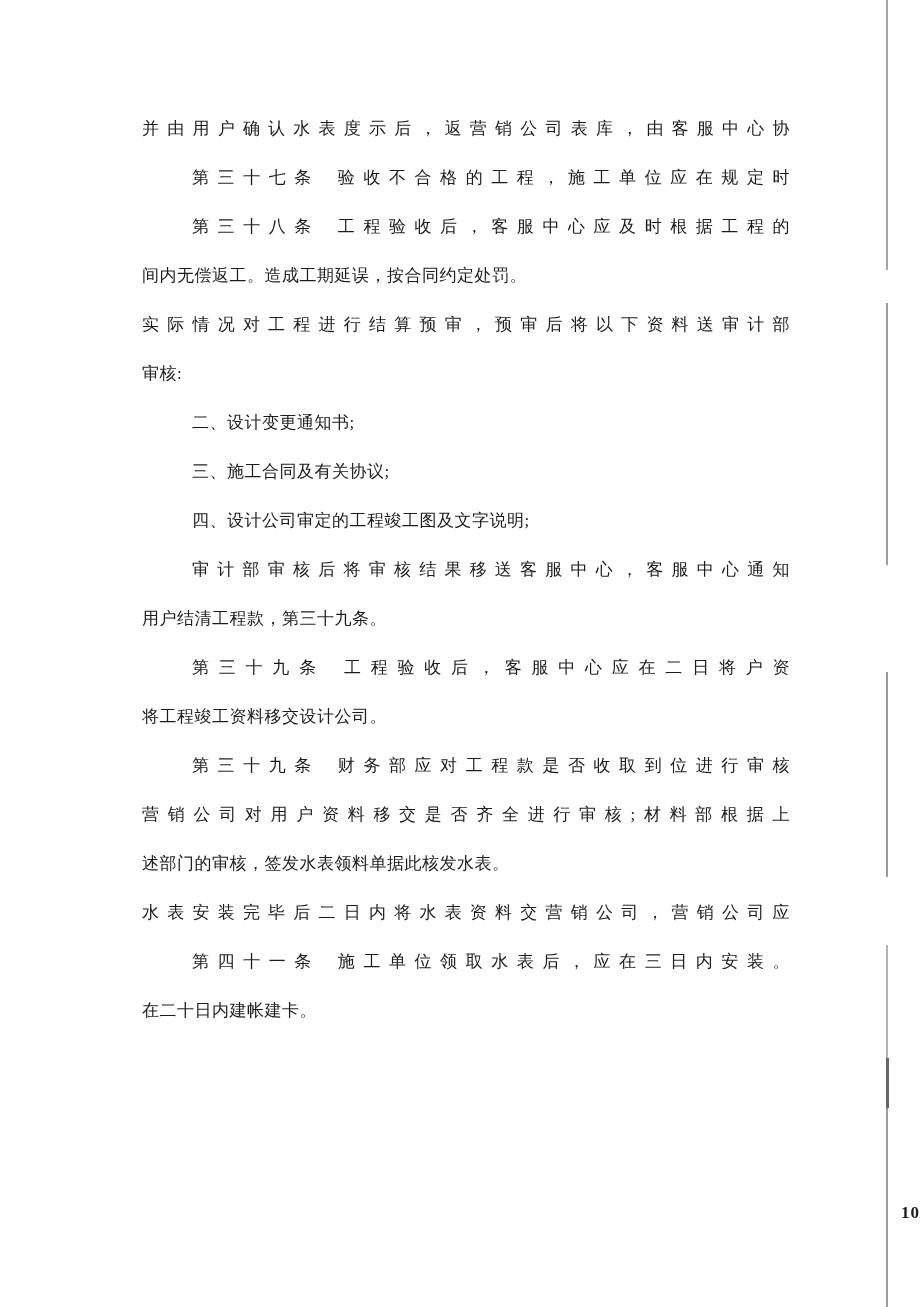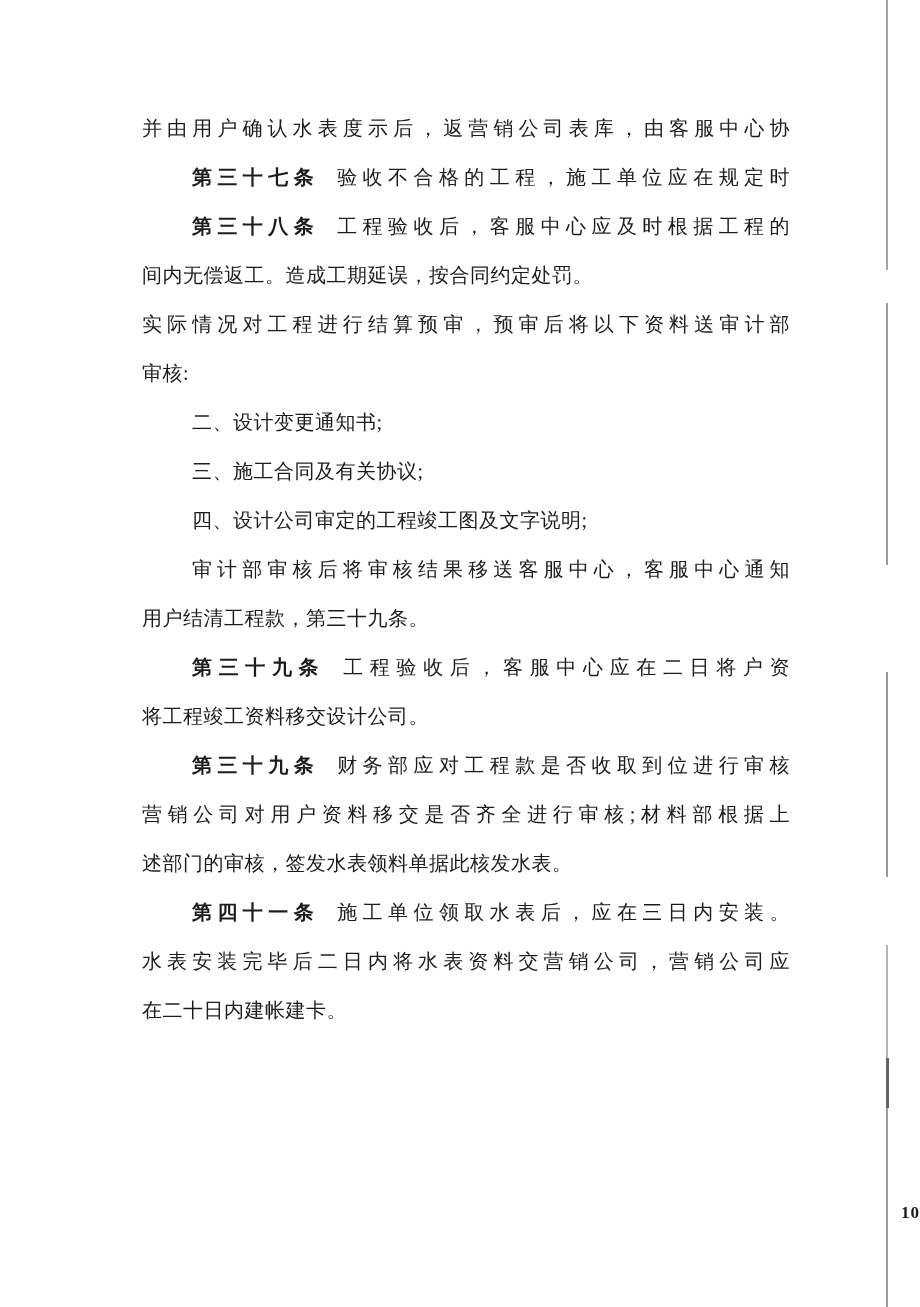--- a/index.html
+++ b/index.html
@@ -11,39 +11,39 @@
     font-family:"Liberation Serif","DejaVu Serif",serif;
     color:#1c1c1c;
   }
   .content{
     position:absolute;
     left:142px;top:104px;width:648px;
   }
   .line{
     height:49px;
     line-height:49px;
-    font-size:20px;
+    font-size:17px;
     letter-spacing:0.5px;
     white-space:normal;
     overflow:visible;
   }
   
   .jl{
     text-align:justify;
     text-align-last:justify;
   }
   
   .ind{
     padding-left:50px;
   }
   .jl.ind{width:598px;}
   
   .hd{
     font-family:"Liberation Sans","DejaVu Sans",sans-serif;
-    font-weight:700;
+    font-weight:400;
     margin-right:18px;
   }
   .pagenum{
     position:absolute;
     left:0;right:0;top:1203px;
     text-align:right;
     font-size:17px;
     font-weight:700;
     letter-spacing:1px;
     font-family:"Liberation Serif","DejaVu Serif",serif;
@@ -98,23 +98,23 @@
 
 
     <div class="line"><span>将工程竣工资料移交设计公司。</span></div>
 
     <div class="line jl ind"><span class="hd">第三十九条</span><span>财务部应对工程款是否收取到位进行审核</span></div>
 
     <div class="line jl"><span>营销公司对用户资料移交是否齐全进行审核;材料部根据上</span></div>
 
     <div class="line"><span>述部门的审核，签发水表领料单据此核发水表。</span></div>
 
+    <div class="line jl"><span>水表安装完毕后二日内将水表资料交营销公司，营销公司应</span></div>
+
     <div class="line jl ind"><span class="hd">第四十一条</span><span>施工单位领取水表后，应在三日内安装。</span></div>
-
-    <div class="line jl"><span>水表安装完毕后二日内将水表资料交营销公司，营销公司应</span></div>
 
     <div class="line"><span>在二十日内建帐建卡。</span></div>
 
   </div>
 
   <div class="pagenum">10</div>
 
   <div class="scanline sl1"></div>
   <div class="scanline sl2"></div>
   <div class="scanline sl3"></div>

